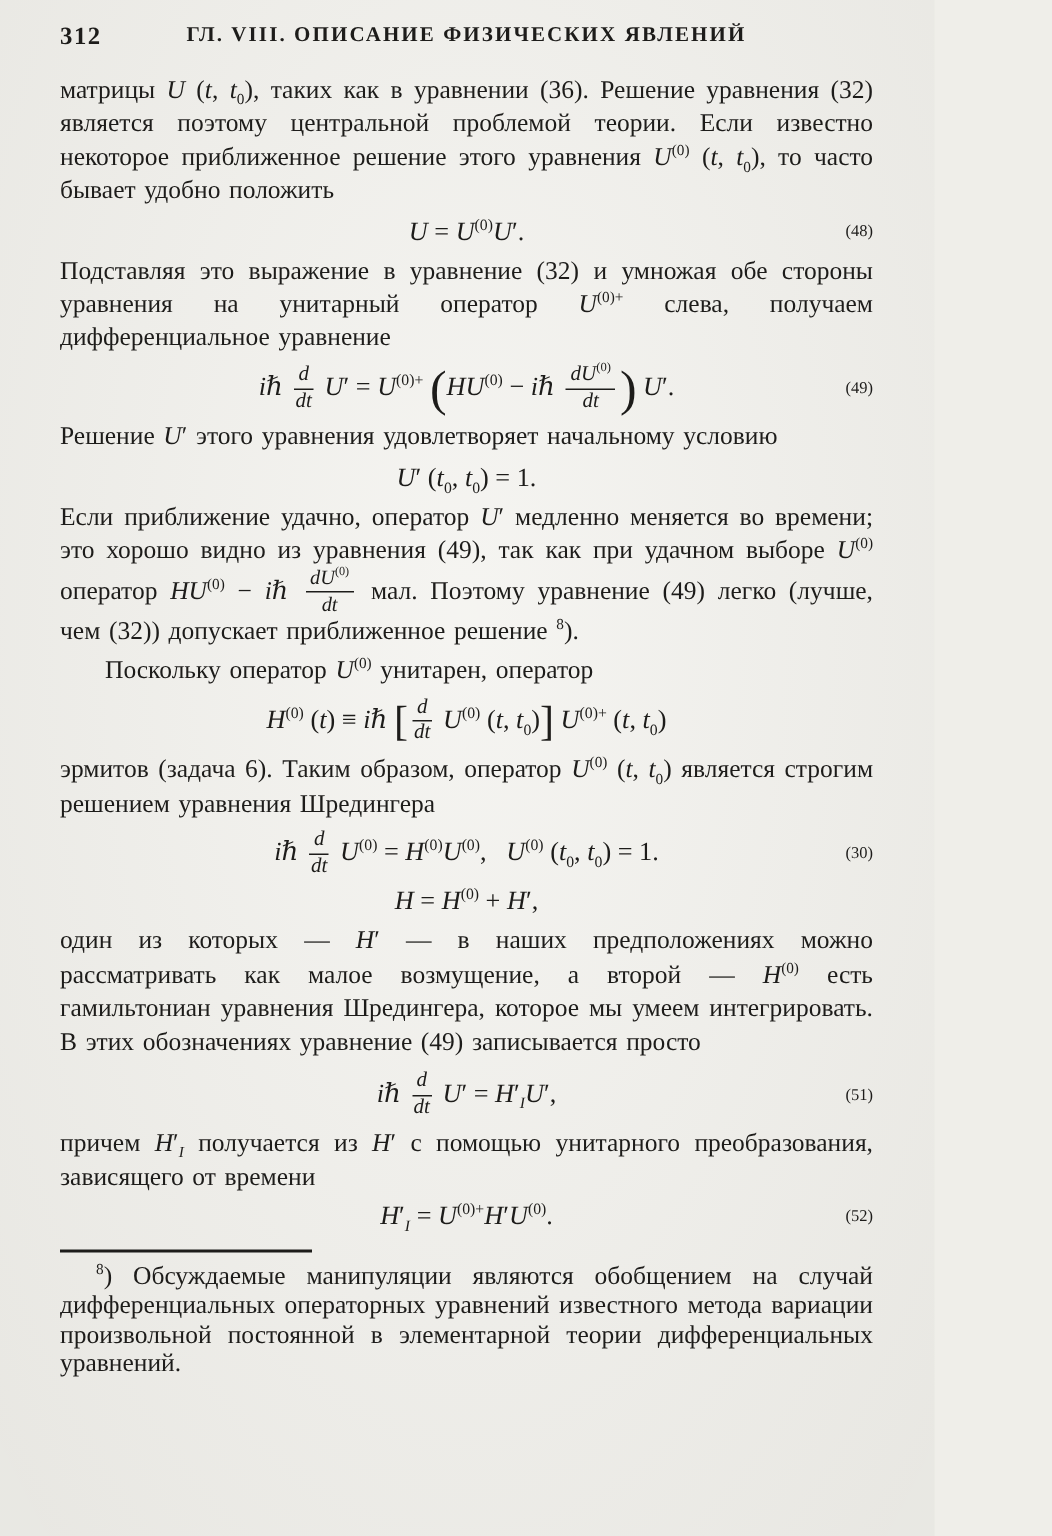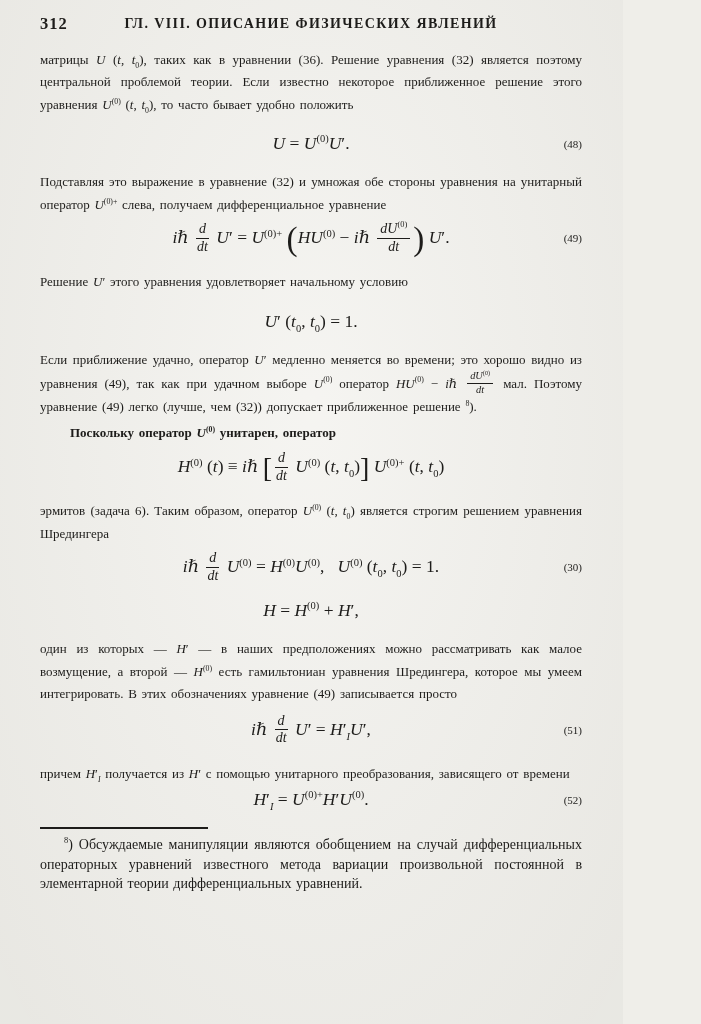--- a/index.html
+++ b/index.html
@@ -24,30 +24,30 @@
     font-size:16.5px; font-weight:bold; letter-spacing:1px;
   }
   .chapter {
     position:absolute; left:0; right:0; top:2px;
     text-align:center;
     font-size:14px; letter-spacing:1.4px; font-weight:700;
     white-space:nowrap;
   }
   p {
     margin:0;
-    font-size:13px; line-height:22.4px;
+    font-size:17px; line-height:22.4px;
     text-align:justify;
     word-spacing:1.5px;
   }
-  p.ind { text-indent:30px;font-weight:bold; }
+  p.ind { text-indent:30px; }
   .eq {
     position:relative;
     text-align:center;
     font-size:17.5px;
-    margin:17px 0;
+    margin:5px 0;
   }
   .eq .eq-body { display:inline-block; }
   .eq .eq-num {
     position:absolute; right:0; top:50%;
     transform:translateY(-50%);
     font-size:11px;
   }
   .frac {
     display:inline-block; vertical-align:-0.52em;
     text-align:center; line-height:1.05;
@@ -58,21 +58,21 @@
   sup { font-size:0.6em; line-height:0; }
   sub { font-size:0.6em; line-height:0; }
   .bp { font-size:190%; font-weight:300; vertical-align:-0.2em; line-height:0; letter-spacing:0; }
   .bb { font-size:160%; font-weight:300; vertical-align:-0.16em; line-height:0; }
   .fn-rule {
     width:168px; height:0;
     border-top:2px solid #1d1c1a;
     margin:12px 0 6px;
   }
   .fn {
-    font-size:14px; line-height:19.2px;
+    font-size:17px; line-height:19.2px;
     text-indent:24px; word-spacing:1px;
   }
   .mt4 { margin-top:4px; } .mt6 { margin-top:6px; } .mt8 { margin-top:8px; }
 </style>
 </head>
 <body>
 
 <div class="page">
 
   <div class="running-head">

